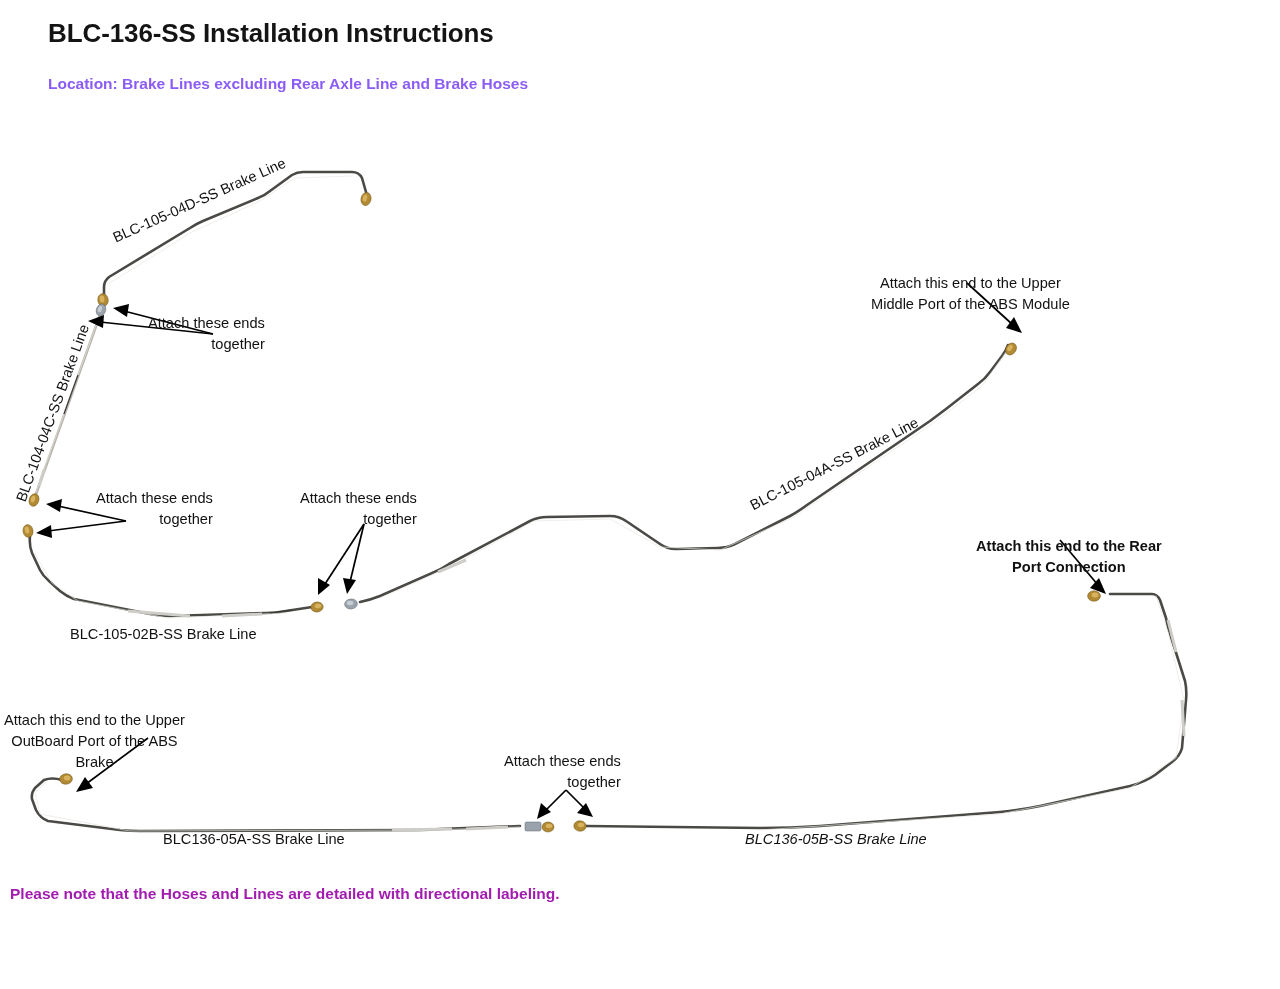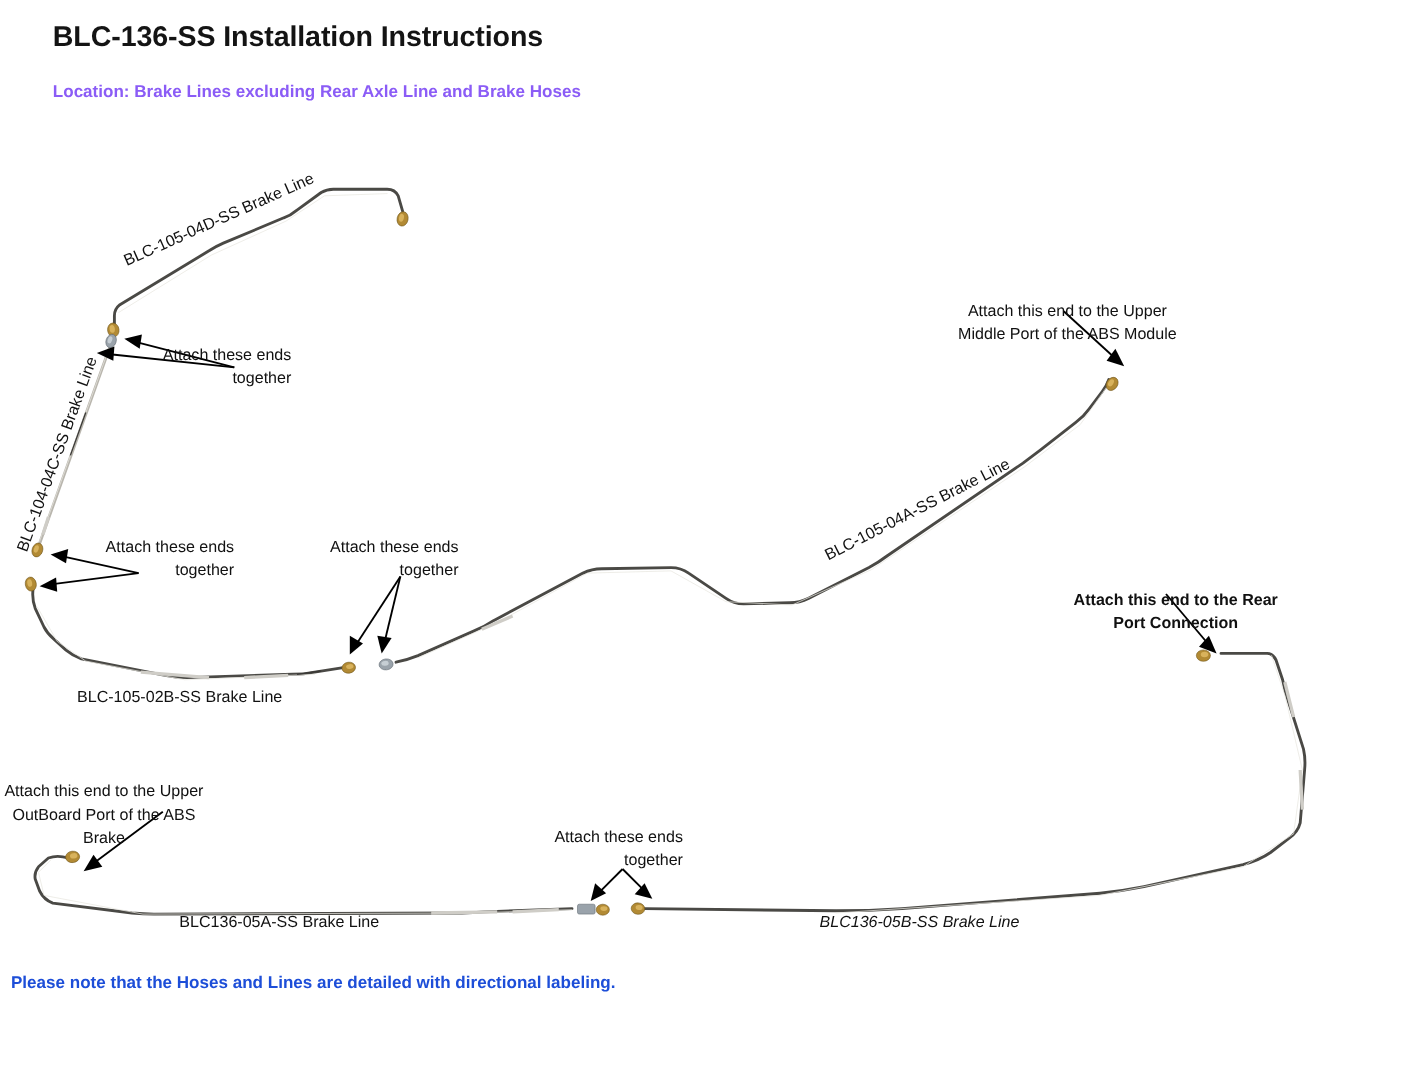--- a/index.html
+++ b/index.html
@@ -46,21 +46,21 @@
   #footer-block {
     position: absolute;
     left: 10px;
     top: 882px;
     width: 1100px;
   }
   .footline {
     font-size: 15.5px;
     font-weight: bold;
     line-height: 1.55;
-    color: #1d4ed8;
+    color: #a21caf;
     margin: 0;
     white-space: nowrap;
   }
   
   .anno {
     position: absolute;
     font-size: 14.6px;
     line-height: 1.45;
     color: #111111;
     white-space: nowrap;

